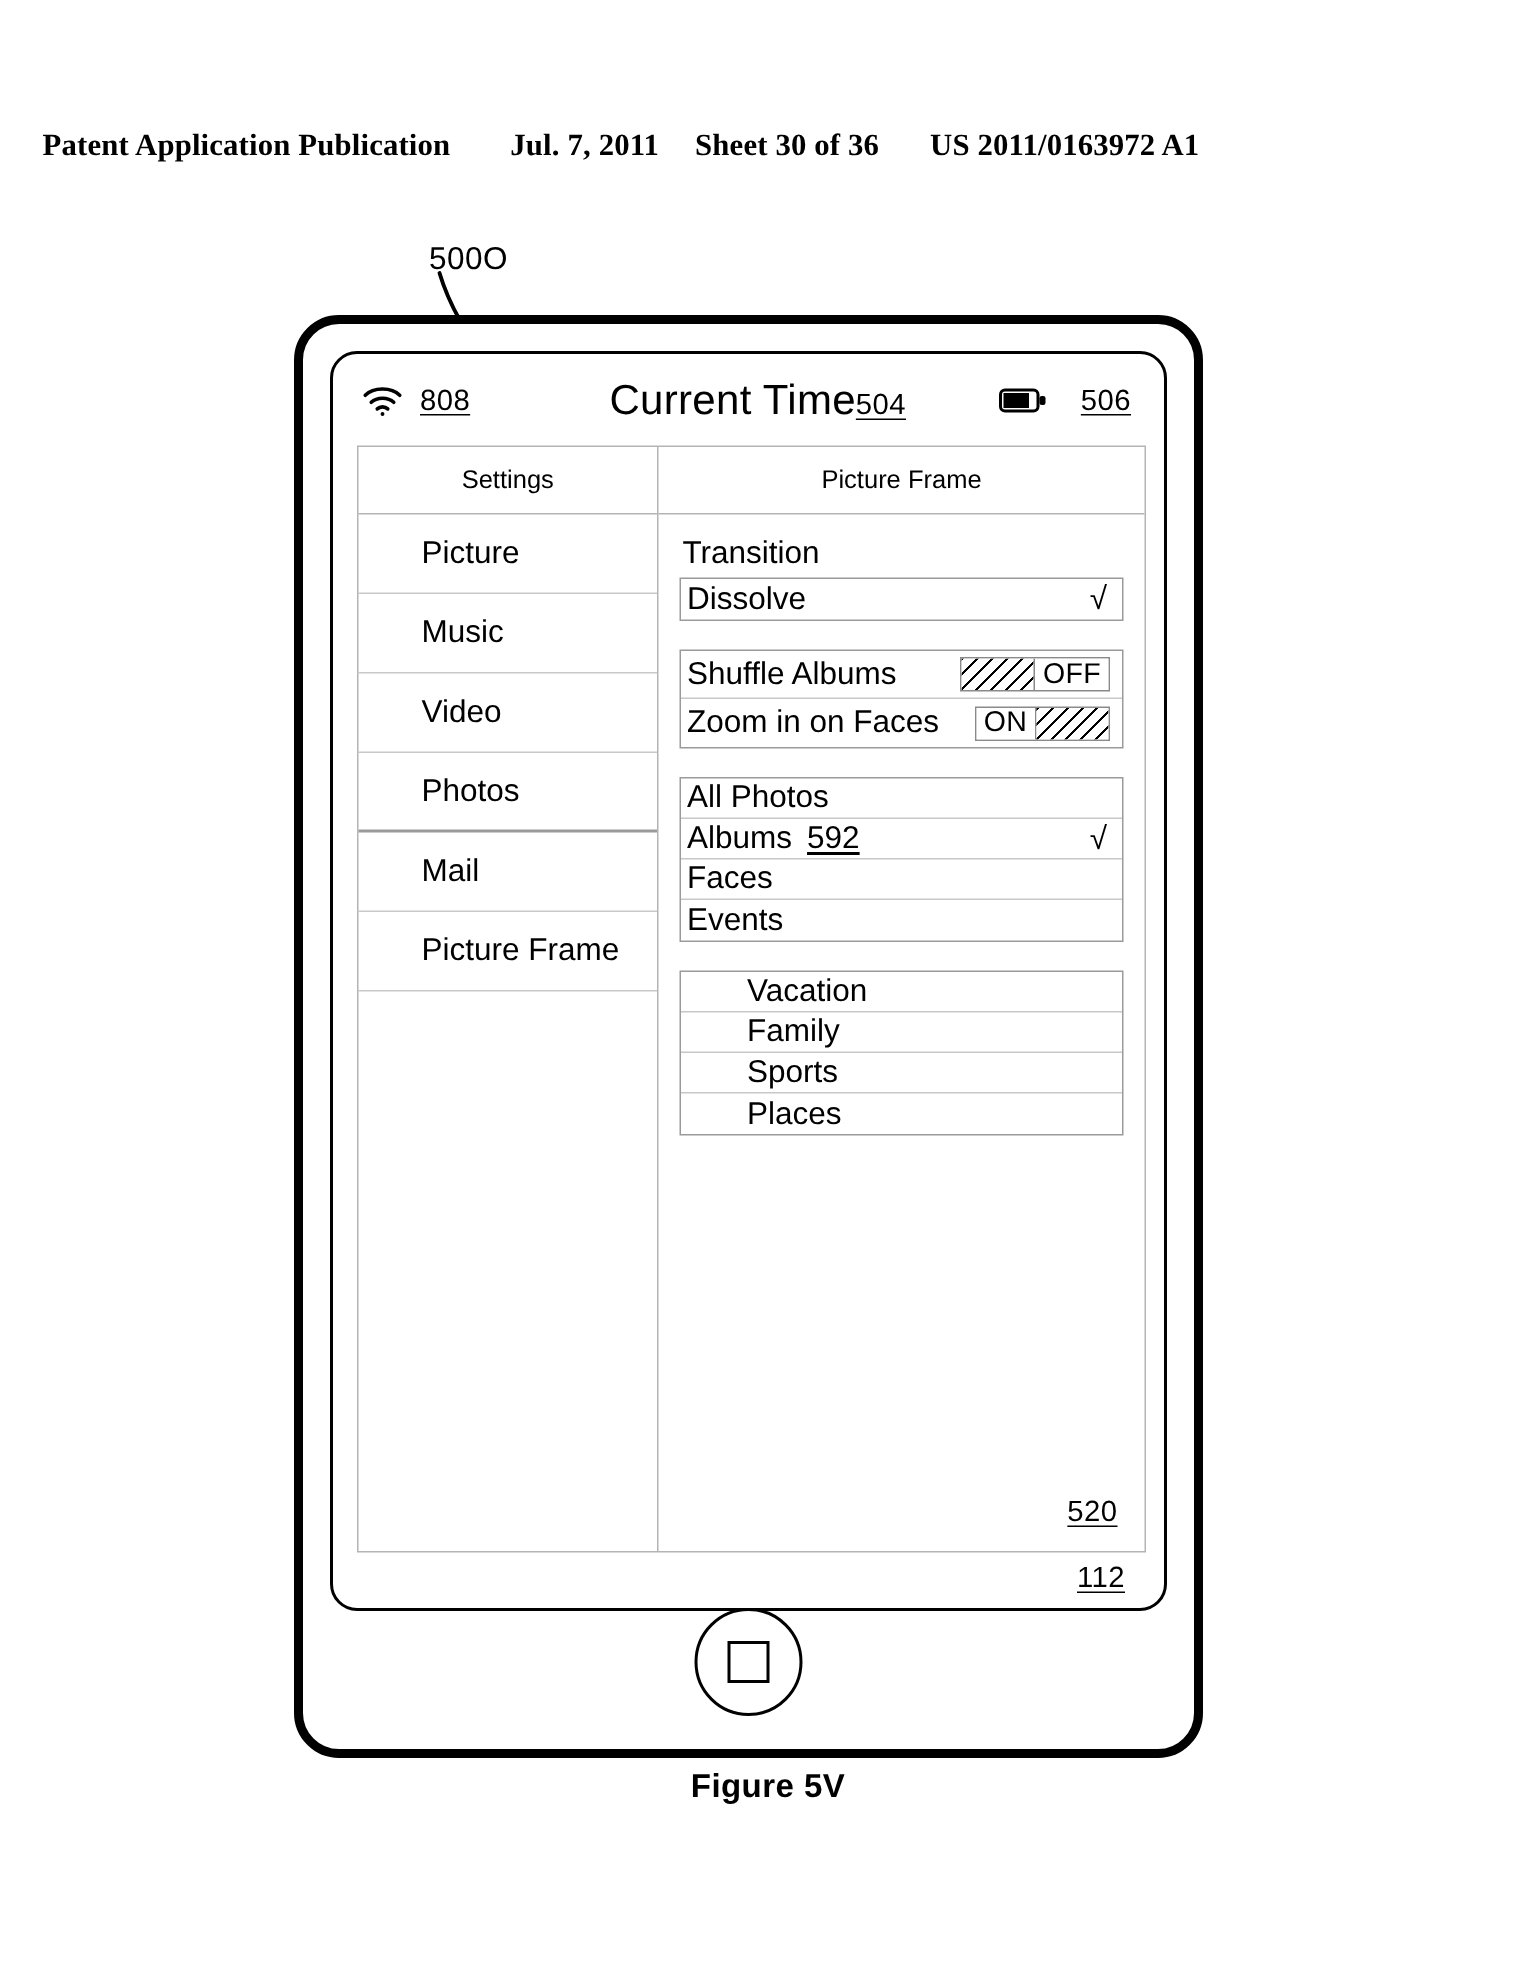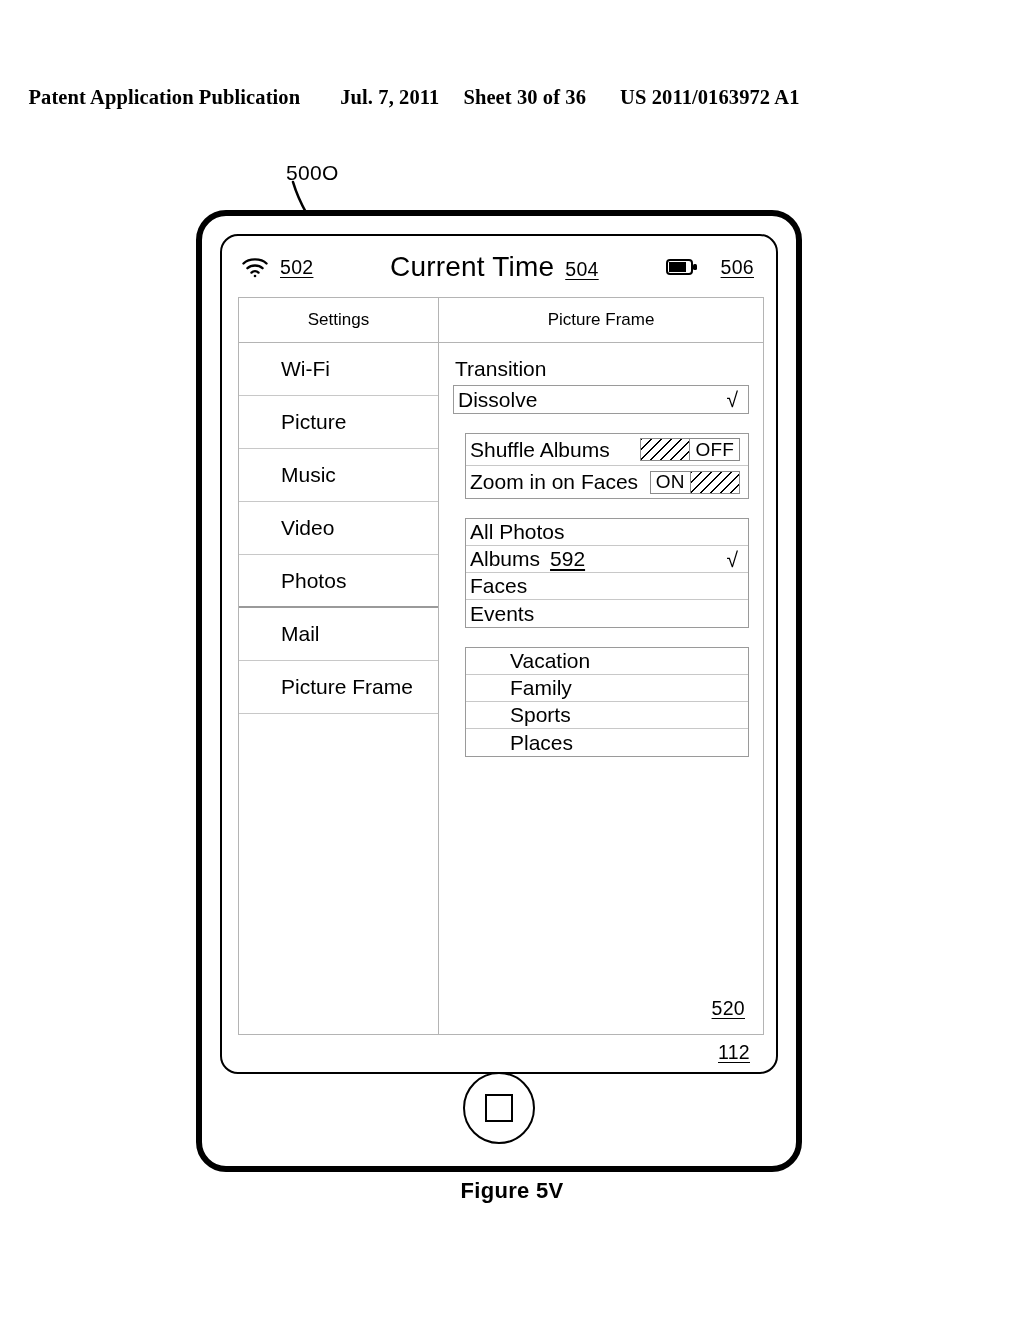--- a/index.html
+++ b/index.html
@@ -94,22 +94,21 @@
   .status-left {
     display: flex;
     align-items: center;
     gap: 10px;
     width: 150px;
   }
   .status-center {
     flex: 1;
     display: flex;
     align-items: baseline;
-    justify-content: flex-start;
-    gap: 11px;
+    justify-content: flex-end;
   }
   .status-right {
     display: flex;
     align-items: center;
     justify-content: flex-end;
     gap: 23px;
     width: 150px;
   }
   .time-title {
     font-size: 28px;
@@ -183,21 +182,21 @@
   }
   .section-label {
     font-size: 21px;
     margin: 0 0 4px 2px;
   }
   .group {
     border: 1.5px solid #9a9a9a;
     box-sizing: border-box;
     background: #fff;
   }
-  .group + .group { margin-top: 19px; margin-left: 12px; }
+  .group + .group { margin-top: 19px; }
   .g-row {
     height: 27px;
     display: flex;
     align-items: center;
     padding: 0 8px 0 4px;
     font-size: 21px;
     box-sizing: border-box;
     border-bottom: 1.2px solid #c8c8c8;
   }
   .g-row:last-child { border-bottom: none; }
@@ -324,44 +323,41 @@
   <div class="screen">
 
     <div class="status-bar">
       <div class="status-left">
         <svg class="wifi-icon" width="30" height="22" viewBox="0 0 30 22">
           <path d="M3.5,7.5 C9,2 21,2 26.5,7.5" fill="none" stroke="#000" stroke-width="2.4" stroke-linecap="round"></path>
           <path d="M7.5,12.2 C11.3,8.6 18.7,8.6 22.5,12.2" fill="none" stroke="#000" stroke-width="2.4" stroke-linecap="round"></path>
           <path d="M11.5,16.6 C13.4,14.8 16.6,14.8 18.5,16.6" fill="none" stroke="#000" stroke-width="2.4" stroke-linecap="round"></path>
           <circle cx="15" cy="20" r="1.3" fill="#000"></circle>
         </svg>
-        <span class="ref">502</span>
+        <span class="ref">808</span>
       </div>
       <div class="status-center">
         <span class="time-title">Current Time</span>
         <span class="ref">504</span>
       </div>
       <div class="status-right">
         <svg class="battery-icon" width="32" height="18" viewBox="0 0 32 18">
           <rect x="1" y="2" width="25" height="14" rx="3" ry="3" fill="none" stroke="#000" stroke-width="2"></rect>
           <rect x="3" y="4" width="17" height="10" fill="#000"></rect>
           <rect x="27" y="6" width="4" height="6" rx="1.5" ry="1.5" fill="#000"></rect>
         </svg>
         <span class="ref">506</span>
       </div>
     </div>
 
     <div class="panel">
 
       <div class="col-left">
         <div class="col-head">Settings</div>
         <div class="side-row">
-          <span>Wi-Fi</span>
-        </div>
-        <div class="side-row">
           <span>Picture</span>
         </div>
         <div class="side-row">
           <span>Music</span>
         </div>
         <div class="side-row">
           <span>Video</span>
         </div>
         <div class="side-row group-end">
           <span>Photos</span>

